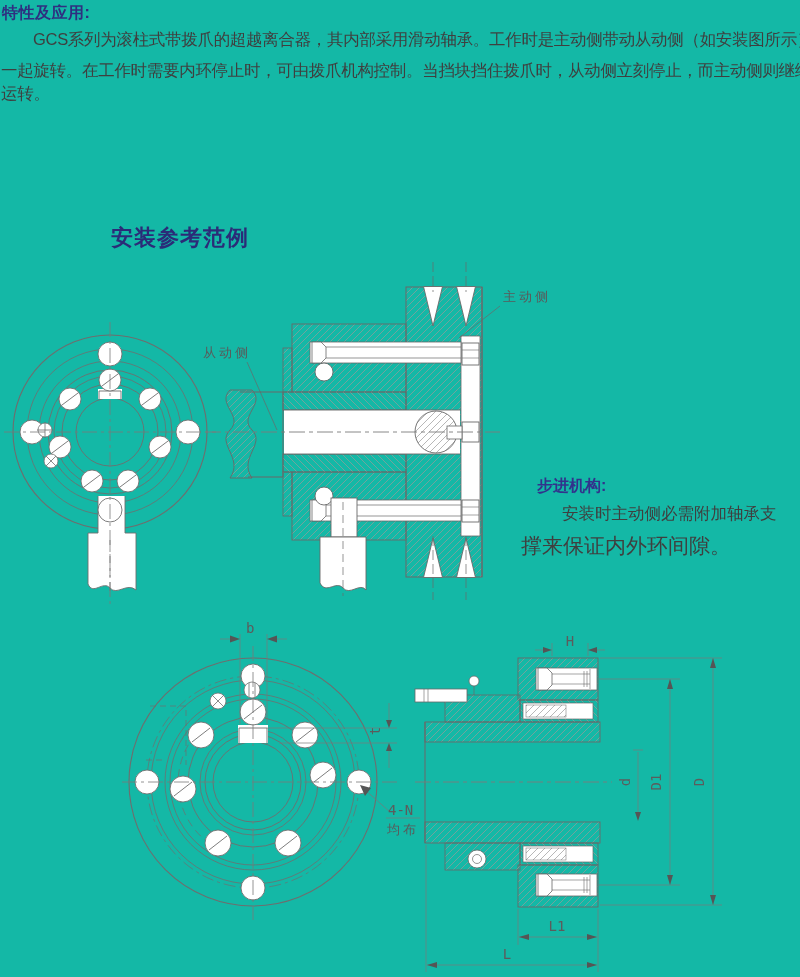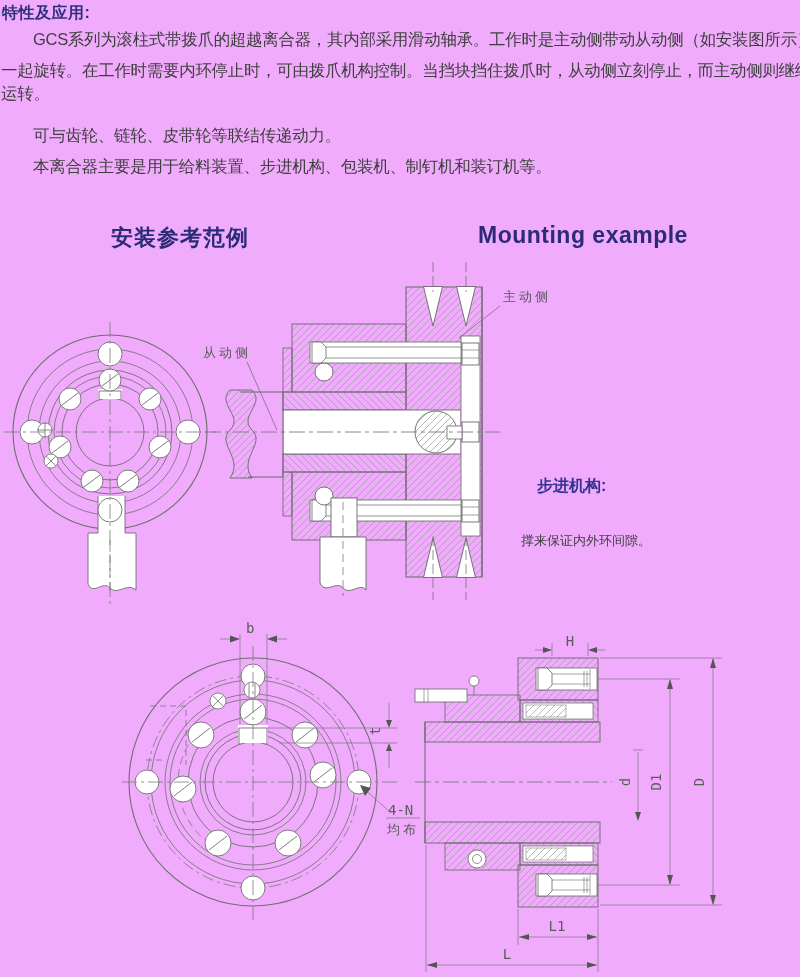--- a/index.html
+++ b/index.html
@@ -1,51 +1,49 @@
 <!DOCTYPE html>
 <html><head>
 <meta charset="utf-8">
 <style>
   html,body{margin:0;padding:0;background:#fff;}
-  .page{position:relative;width:800px;height:977px;background:#f0abfc;overflow:hidden;
+  .page{position:relative;width:800px;height:977px;background:#14b8a6;overflow:hidden;
         font-family:"Liberation Sans",sans-serif;}
   .intro-title{position:absolute;left:2px;top:3px;font-size:16px;font-weight:bold;color:#2f2f80;letter-spacing:.5px;}
   .body-line{position:absolute;font-size:16.5px;color:#3f3f3f;white-space:nowrap;letter-spacing:-0.3px;}
   #line0{left:33px;top:29px;}
   #line1{left:1px;top:60px;}
   #line2{left:1px;top:83px;}
   #line3{left:33px;top:125px;}
   #line4{left:33px;top:156px;}
   .heading-zh{position:absolute;left:111px;top:223px;font-size:22px;font-weight:bold;color:#2b2b78;letter-spacing:1px;}
   .heading-en{position:absolute;left:478px;top:222px;font-size:23px;font-weight:bold;color:#2b2b78;letter-spacing:.5px;}
   .note-title{position:absolute;left:537px;top:476px;font-size:16px;font-weight:bold;color:#32328c;}
   .note-line1{position:absolute;left:562px;top:503px;font-size:16.5px;color:#3f3f3f;white-space:nowrap;}
-  .note-line2{position:absolute;left:521px;top:532px;font-size:13px;color:#3f3f3f;white-space:nowrap;}
+  .note-line2{position:absolute;left:521px;top:532px;font-size:21px;color:#3f3f3f;white-space:nowrap;}
   svg{position:absolute;left:0;}
   #svg-mid{top:260px;}
   #svg-bot{top:610px;}
   .cad text{font-family:"DejaVu Sans Mono",monospace;fill:#5c5c5c;font-size:14px;}
   .cad text.cjk{font-family:"Liberation Sans",sans-serif;fill:#5a5a5a;font-size:13px;letter-spacing:3px;}
 </style>
 </head>
 <body>
 
 <div class="page">
 
   <div class="intro-title">特性及应用:</div>
   <div class="body-line" id="line0">GCS系列为滚柱式带拨爪的超越离合器，其内部采用滑动轴承。工作时是主动侧带动从动侧（如安装图所示）</div>
   <div class="body-line" id="line1">一起旋转。在工作时需要内环停止时，可由拨爪机构控制。当挡块挡住拨爪时，从动侧立刻停止，而主动侧则继续</div>
   <div class="body-line" id="line2">运转。</div>
-  <div class="body-line" id="line3">可与齿轮、链轮、皮带轮等联结传递动力。</div>
-  <div class="body-line" id="line4">本离合器主要是用于给料装置、步进机构、包装机、制钉机和装订机等。</div>
 
   <div class="heading-zh">安装参考范例</div>
-  <div class="heading-en">Mounting example</div>
 
   <div class="note-title">步进机构:</div>
+  <div class="note-line1">安装时主动侧必需附加轴承支</div>
   <div class="note-line2">撑来保证内外环间隙。</div>
 
   <svg id="svg-mid" class="cad" width="800" height="352" viewBox="0 260 800 352">
     <defs>
       <pattern id="p1" width="7" height="7" patternUnits="userSpaceOnUse">
         <path d="M0 7 L7 0" stroke="#9a9a9a" stroke-width="0.7"></path>
       </pattern>
       <pattern id="p2" width="7" height="7" patternUnits="userSpaceOnUse">
         <path d="M0 0 L7 7" stroke="#9a9a9a" stroke-width="0.7"></path>
       </pattern>

